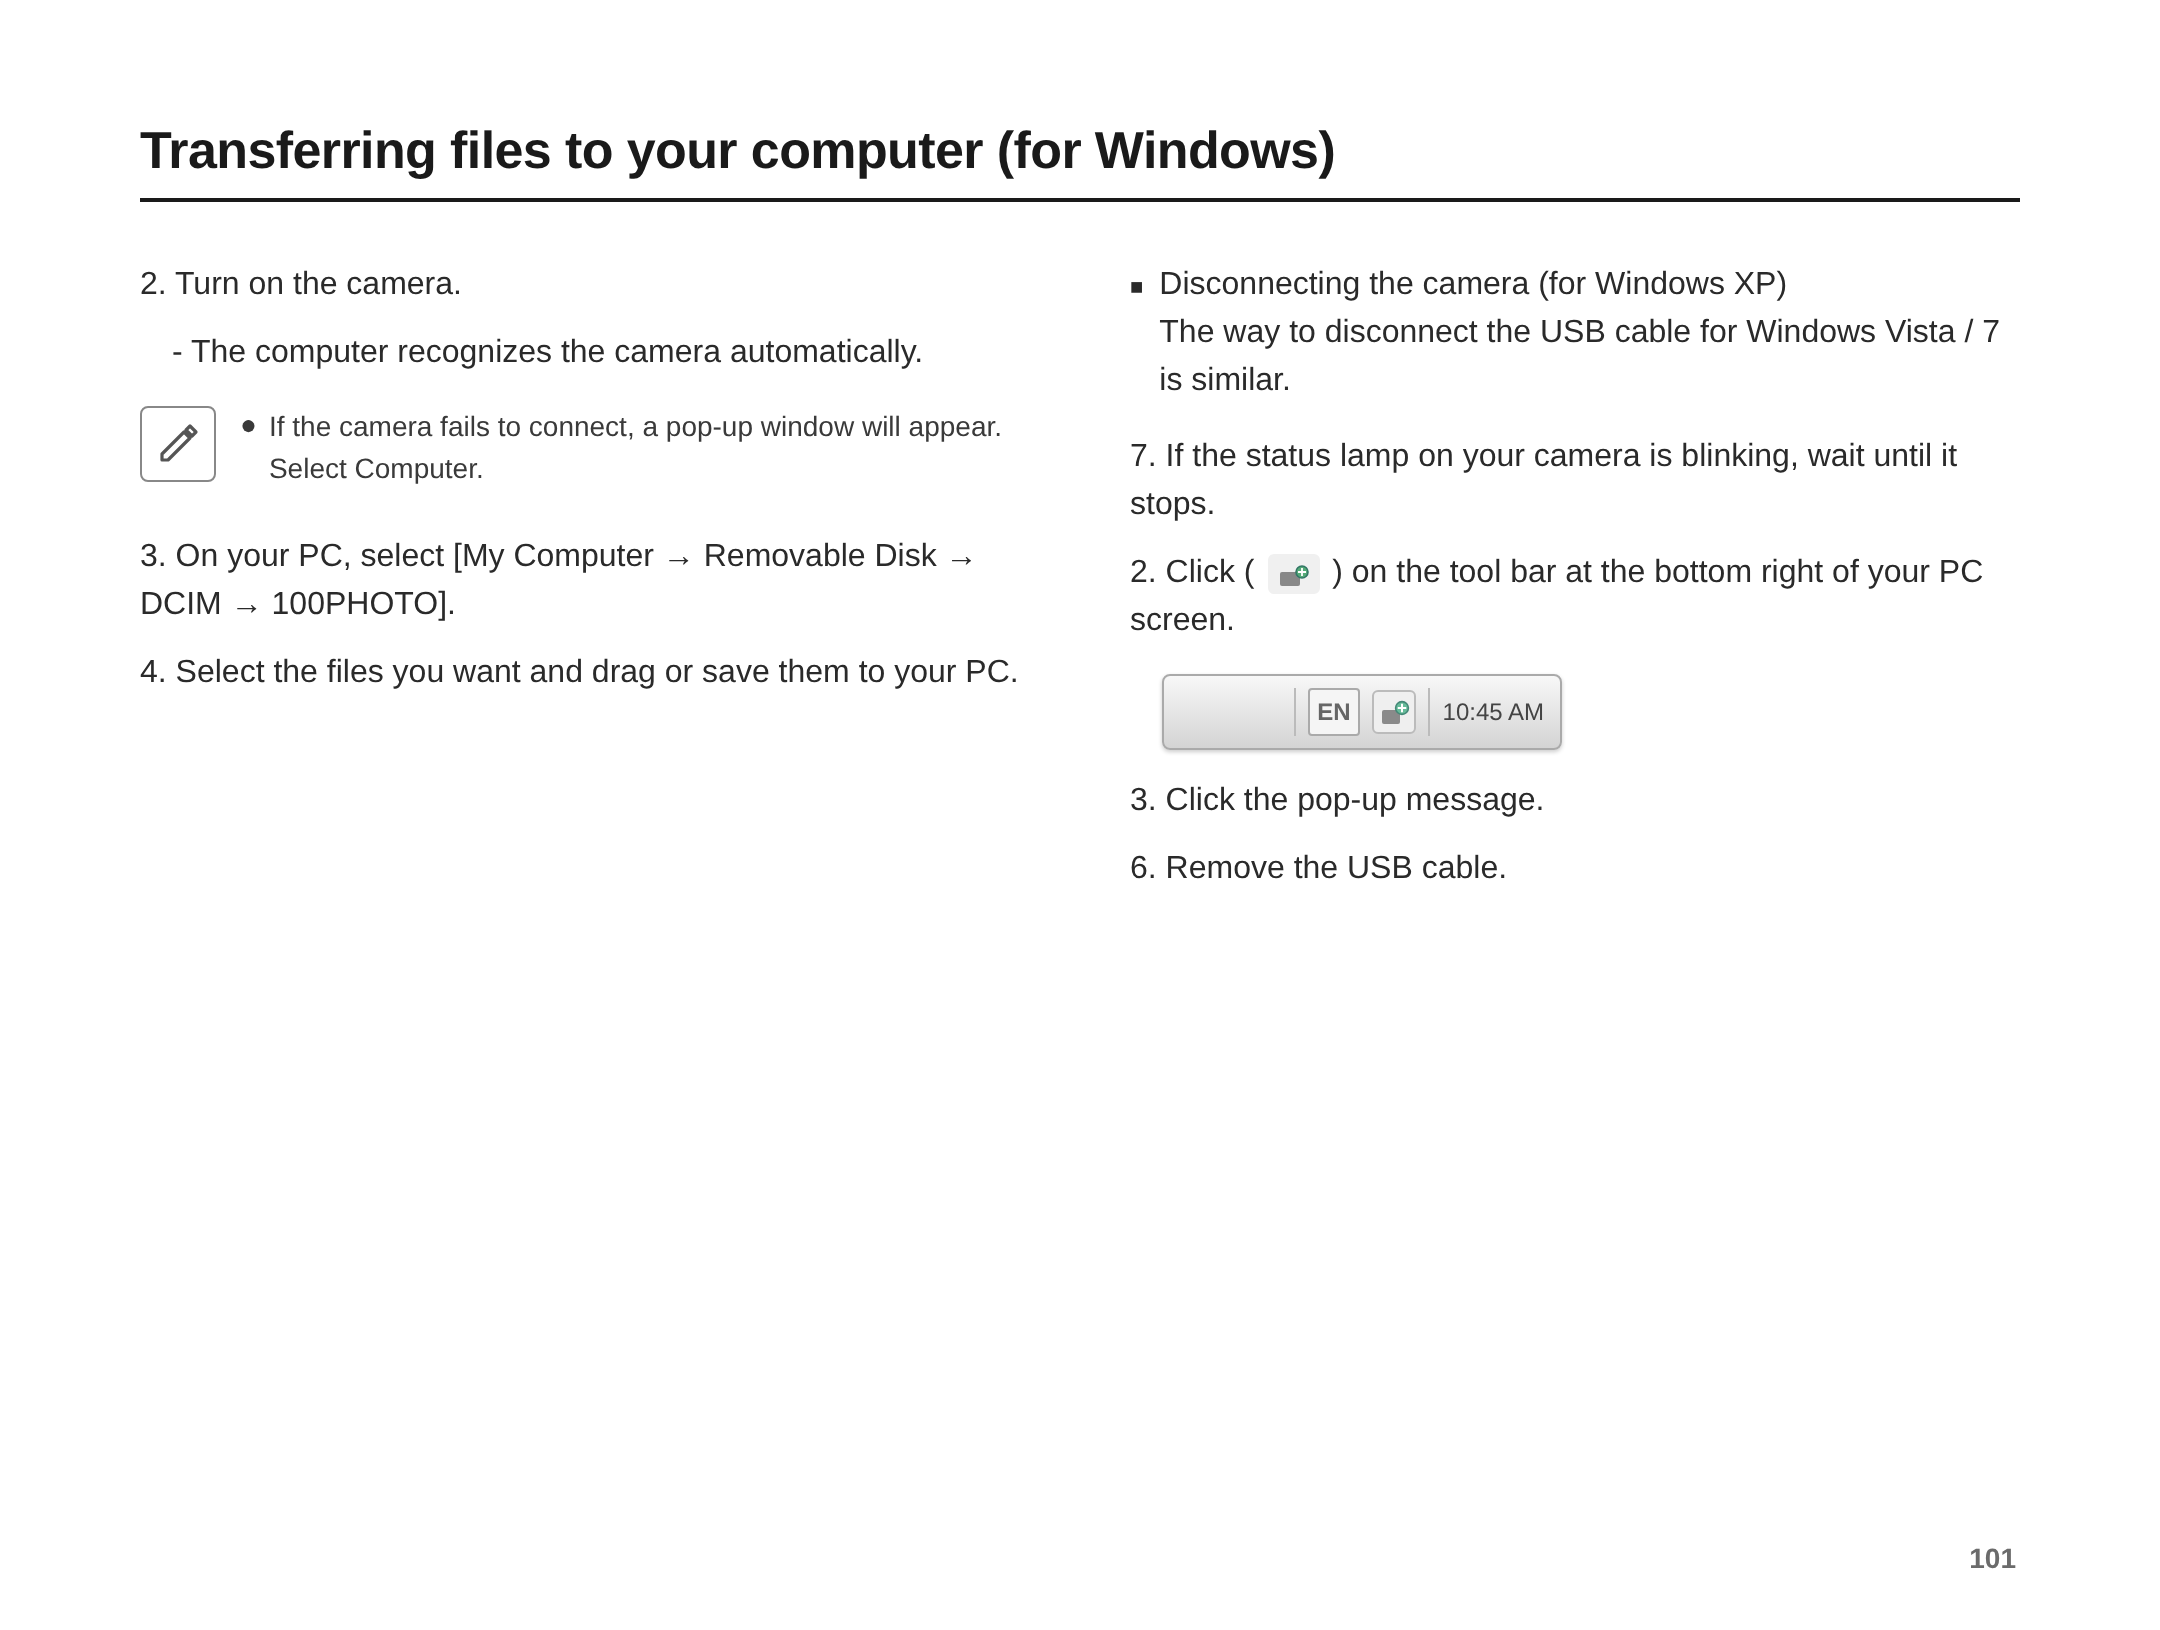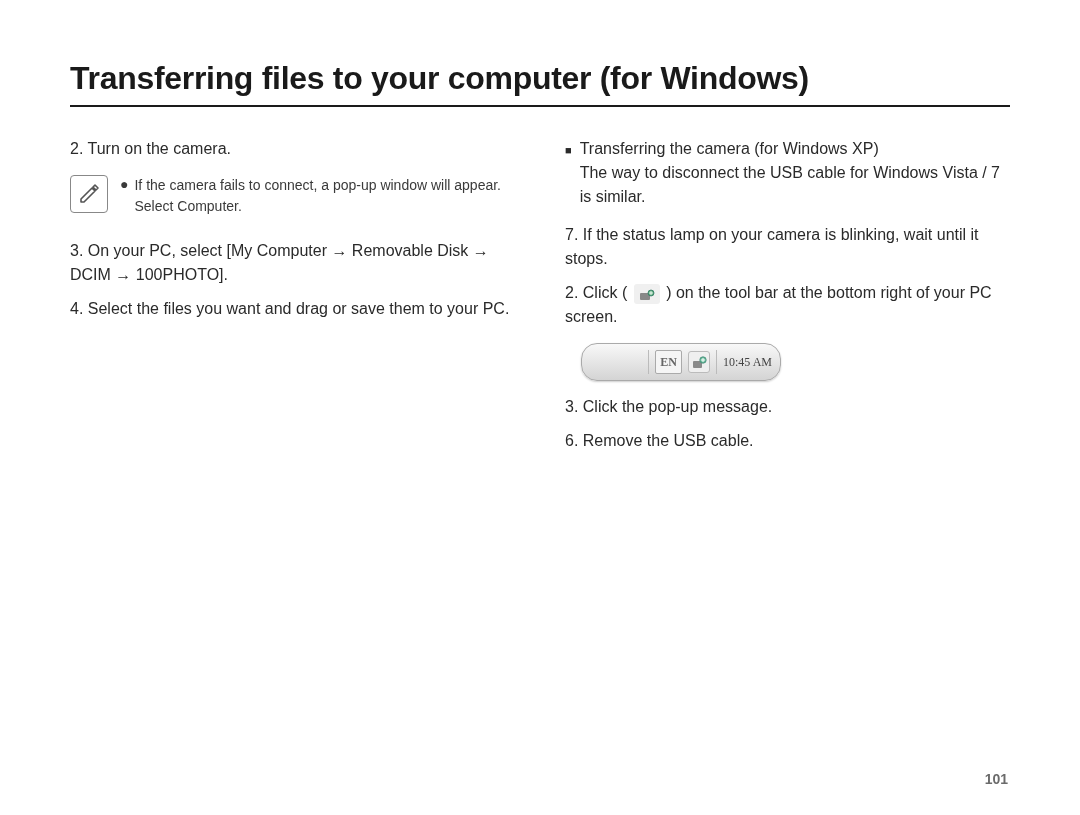--- a/index.html
+++ b/index.html
@@ -10,21 +10,21 @@
     body {
       width: 1080px;
       height: 815px;
       background: #ffffff;
       font-family: Arial, Helvetica, sans-serif;
       color: #333;
       position: relative;
       padding: 60px 70px 40px 70px;
     }
     .page-title {
-      font-size: 32px;
+      font-size: 26px;
       font-weight: bold;
       color: #1a1a1a;
       border-bottom: 2px solid #1a1a1a;
       padding-bottom: 8px;
       margin-bottom: 30px;
       letter-spacing: -0.3px;
     }
     .columns {
       display: flex;
       gap: 50px;
@@ -83,29 +83,28 @@
     }
     .square-bullet {
       font-size: 11px;
       margin-top: 5px;
     }
     .taskbar-img {
       width: 200px;
       height: 38px;
       background: linear-gradient(180deg, #f8f8f8 0%, #e6e6e6 50%, #d4d4d4 100%);
       border: 1px solid #aaa;
-      border-radius: 16px;
+      border-radius: 4px;
       margin: 14px 0 14px 16px;
       display: flex;
       align-items: center;
       justify-content: flex-end;
       padding: 0 8px 0 6px;
       box-shadow: 0 1px 2px rgba(0,0,0,0.2);
       gap: 6px;
-      font-family: Liberation Serif, serif;
     }
     .taskbar-sep {
       width: 0;
       height: 24px;
       border-left: 1px solid #bbb;
     }
     .taskbar-lang {
       font-size: 12px;
       color: #666;
       font-weight: bold;
@@ -150,20 +149,21 @@
   </style>
 </head>
 <body>
 
 <div class="page-title">Transferring files to your computer (for Windows)</div>
 
 <div class="columns">
 
   <div class="col">
     <div class="step">2. Turn on the camera.</div>
+    <div class="step step-sub">- The computer recognizes the camera automatically.</div>
 
     <div class="note-block">
       <div class="note-icon-box">
         <svg viewBox="0 0 24 24">
           <path d="M4 17 L4 20 L7 20 L18 9 L15 6 Z M19 8 L21 6 L18 3 L16 5 Z" fill="none" stroke="#555" stroke-width="1.6" stroke-linejoin="round"></path>
         </svg>
       </div>
       <div class="note-text">
         <div class="note-bullet">
           <span class="dot">●</span>
@@ -176,21 +176,21 @@
     </div>
 
     <div class="step">3. On your PC, select [My Computer → Removable Disk → DCIM → 100PHOTO].</div>
     <div class="step">4. Select the files you want and drag or save them to your PC.</div>
   </div>
 
   <div class="col">
     <div class="subheading">
       <span class="square-bullet">■</span>
       <div>
-        <span>Transferring the camera (for Windows XP)</span><br>
+        <span>Disconnecting the camera (for Windows XP)</span><br>
         <span>The way to disconnect the USB cable for Windows Vista / 7 is similar.</span>
       </div>
     </div>
 
     <div class="step" style="margin-top:14px">7. If the status lamp on your camera is blinking, wait until it stops.</div>
 
     <div class="step">
       <span>2. Click ( </span>
       <span class="inline-icon">
         <svg width="16" height="14" viewBox="0 0 16 14">

